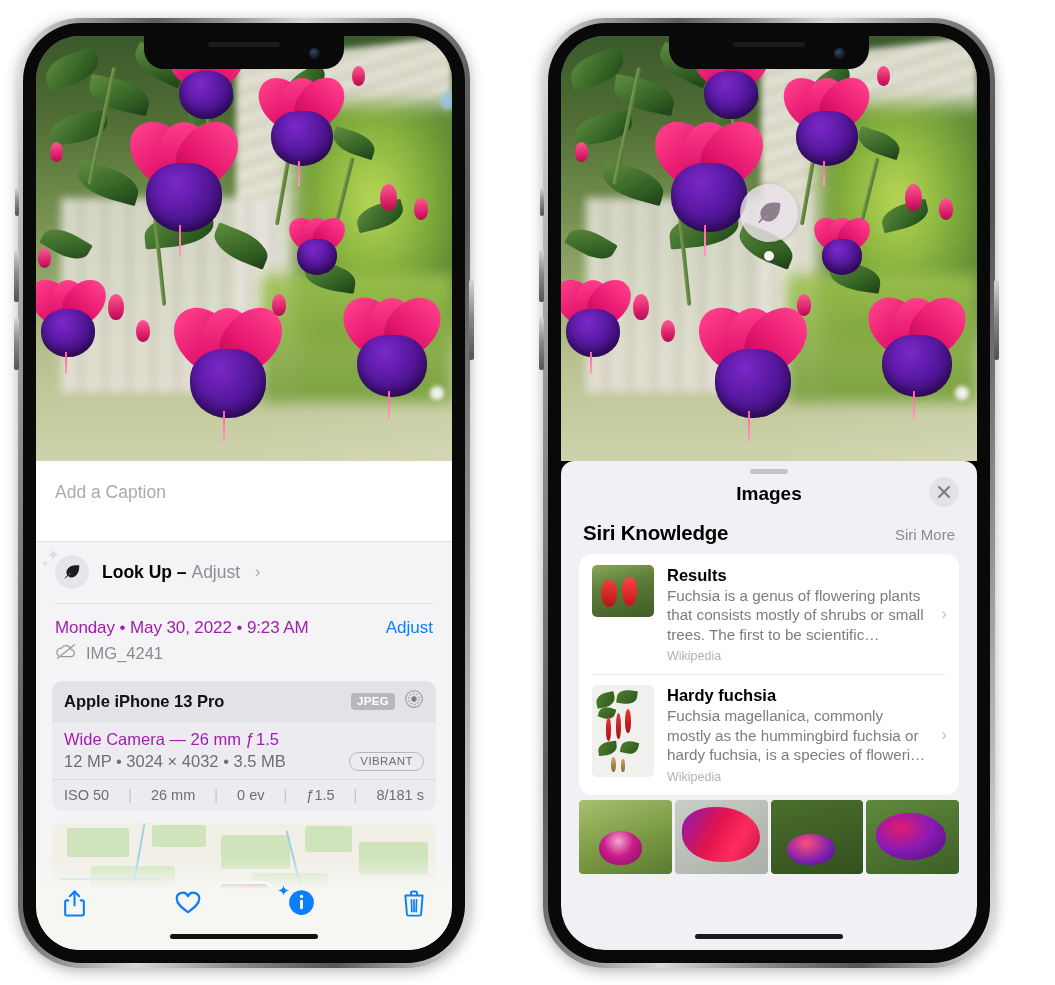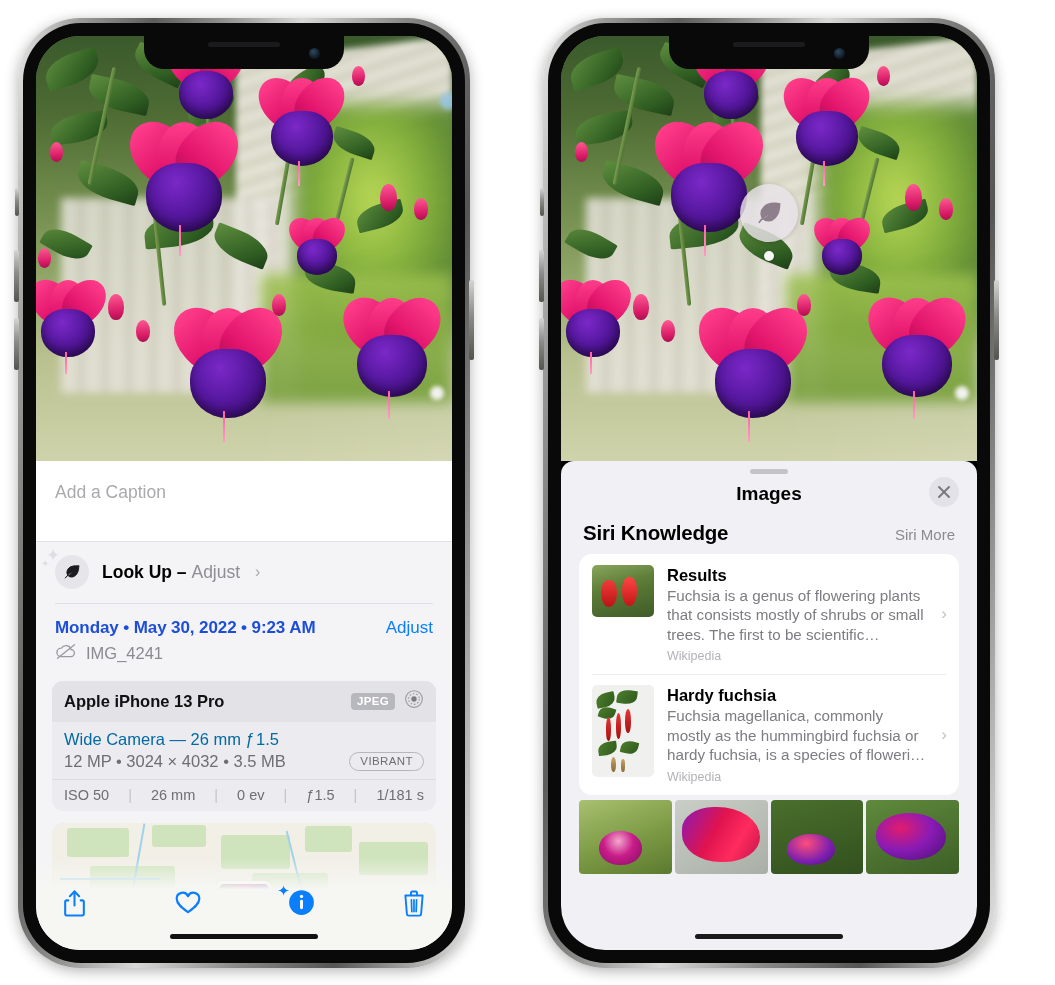--- a/index.html
+++ b/index.html
@@ -166,41 +166,41 @@
     position: absolute; color: #dedee3; line-height: 1;
   }
   .sparkle-a { left: -9px; top: -8px; font-size: 17px; }
   .sparkle-b { left: -14px; top: 4px; font-size: 10px; }
   .lookup-text { font-size: 17.5px; color: #000; font-weight: 700; }
   .lookup-text .sub { color: #8e8e93; font-weight: 400; }
   .lookup-chev { color: #a9a9ae; font-size: 16px; margin-left: 2px; }
 
   .date-block { padding: 14px 19px 6px 19px; }
   .date-line { display: flex; align-items: baseline; justify-content: space-between; }
-  .date-text { font-size: 17px; font-weight: 700; color: #1d4ed8; letter-spacing: -.1px; }
+  .date-text { font-size: 17px; font-weight: 400; color: #a21caf; letter-spacing: -.1px; }
   .adjust-link { font-size: 17px; color: #0b7ffb; }
   .file-line { display: flex; align-items: center; gap: 9px; margin-top: 5px; }
   .file-name { font-size: 16.5px; color: #8a8a8f; }
 
   .exif-card {
     margin: 11px 16px 0 16px;
     background: #ececf0; border-radius: 11px; overflow: hidden;
   }
   .exif-head {
     display: flex; align-items: center; justify-content: space-between;
     background: #e2e2e7; padding: 8px 12px 9px 12px;
   }
   .exif-device { font-size: 16.5px; font-weight: 700; color: #111; }
   .exif-head-right { display: flex; align-items: center; gap: 9px; }
   .badge-jpeg {
     background: #b7b7be; color: #fff; font-size: 11.5px; font-weight: 700;
     padding: 2px 6px 3px 6px; border-radius: 4px; letter-spacing: .3px;
   }
   .exif-body { padding: 8px 12px 8px 12px; }
-  .exif-lens { font-size: 16.5px; color: #0369a1; }
+  .exif-lens { font-size: 16.5px; color: #a21caf; }
   .exif-specline { display: flex; align-items: center; justify-content: space-between; margin-top: 3px; }
   .exif-specs { font-size: 16.5px; color: #6e6e73; }
   .badge-vibrant {
     border: 1px solid #b6b6bc; color: #6e6e73; border-radius: 11px;
     font-size: 11.5px; padding: 2px 10px 3px 10px; letter-spacing: .4px;
   }
   .exif-foot {
     display: flex; align-items: center; justify-content: space-between;
     border-top: 1px solid #dcdce1; padding: 7px 12px 8px 12px;
   }
@@ -506,21 +506,21 @@
           </div>
           <div class="exif-foot">
             <span>ISO 50</span>
             <span class="exif-sep">|</span>
             <span>26 mm</span>
             <span class="exif-sep">|</span>
             <span>0 ev</span>
             <span class="exif-sep">|</span>
             <span>ƒ1.5</span>
             <span class="exif-sep">|</span>
-            <span>1/181 s</span>
+            <span>8/181 s</span>
           </div>
         </div>
 
         <div class="map-card">
           <div class="patch" style="left:4%;  top:6%;  width:16%; height:34%"></div>
           <div class="patch" style="left:26%; top:2%;  width:14%; height:26%"></div>
           <div class="patch" style="left:44%; top:14%; width:18%; height:40%"></div>
           <div class="patch" style="left:66%; top:4%;  width:12%; height:30%"></div>
           <div class="patch" style="left:80%; top:22%; width:18%; height:38%"></div>
           <div class="patch" style="left:10%; top:50%; width:22%; height:34%"></div>

